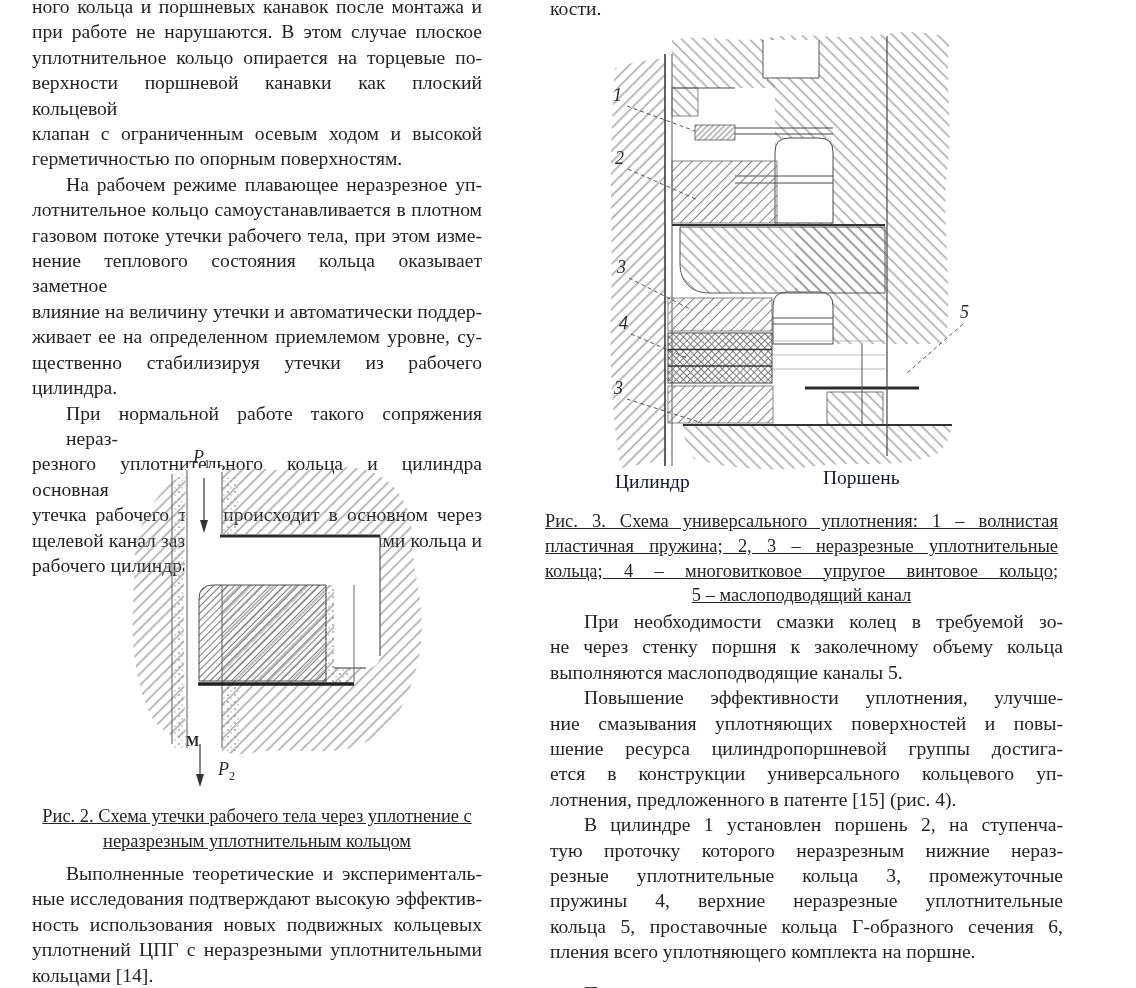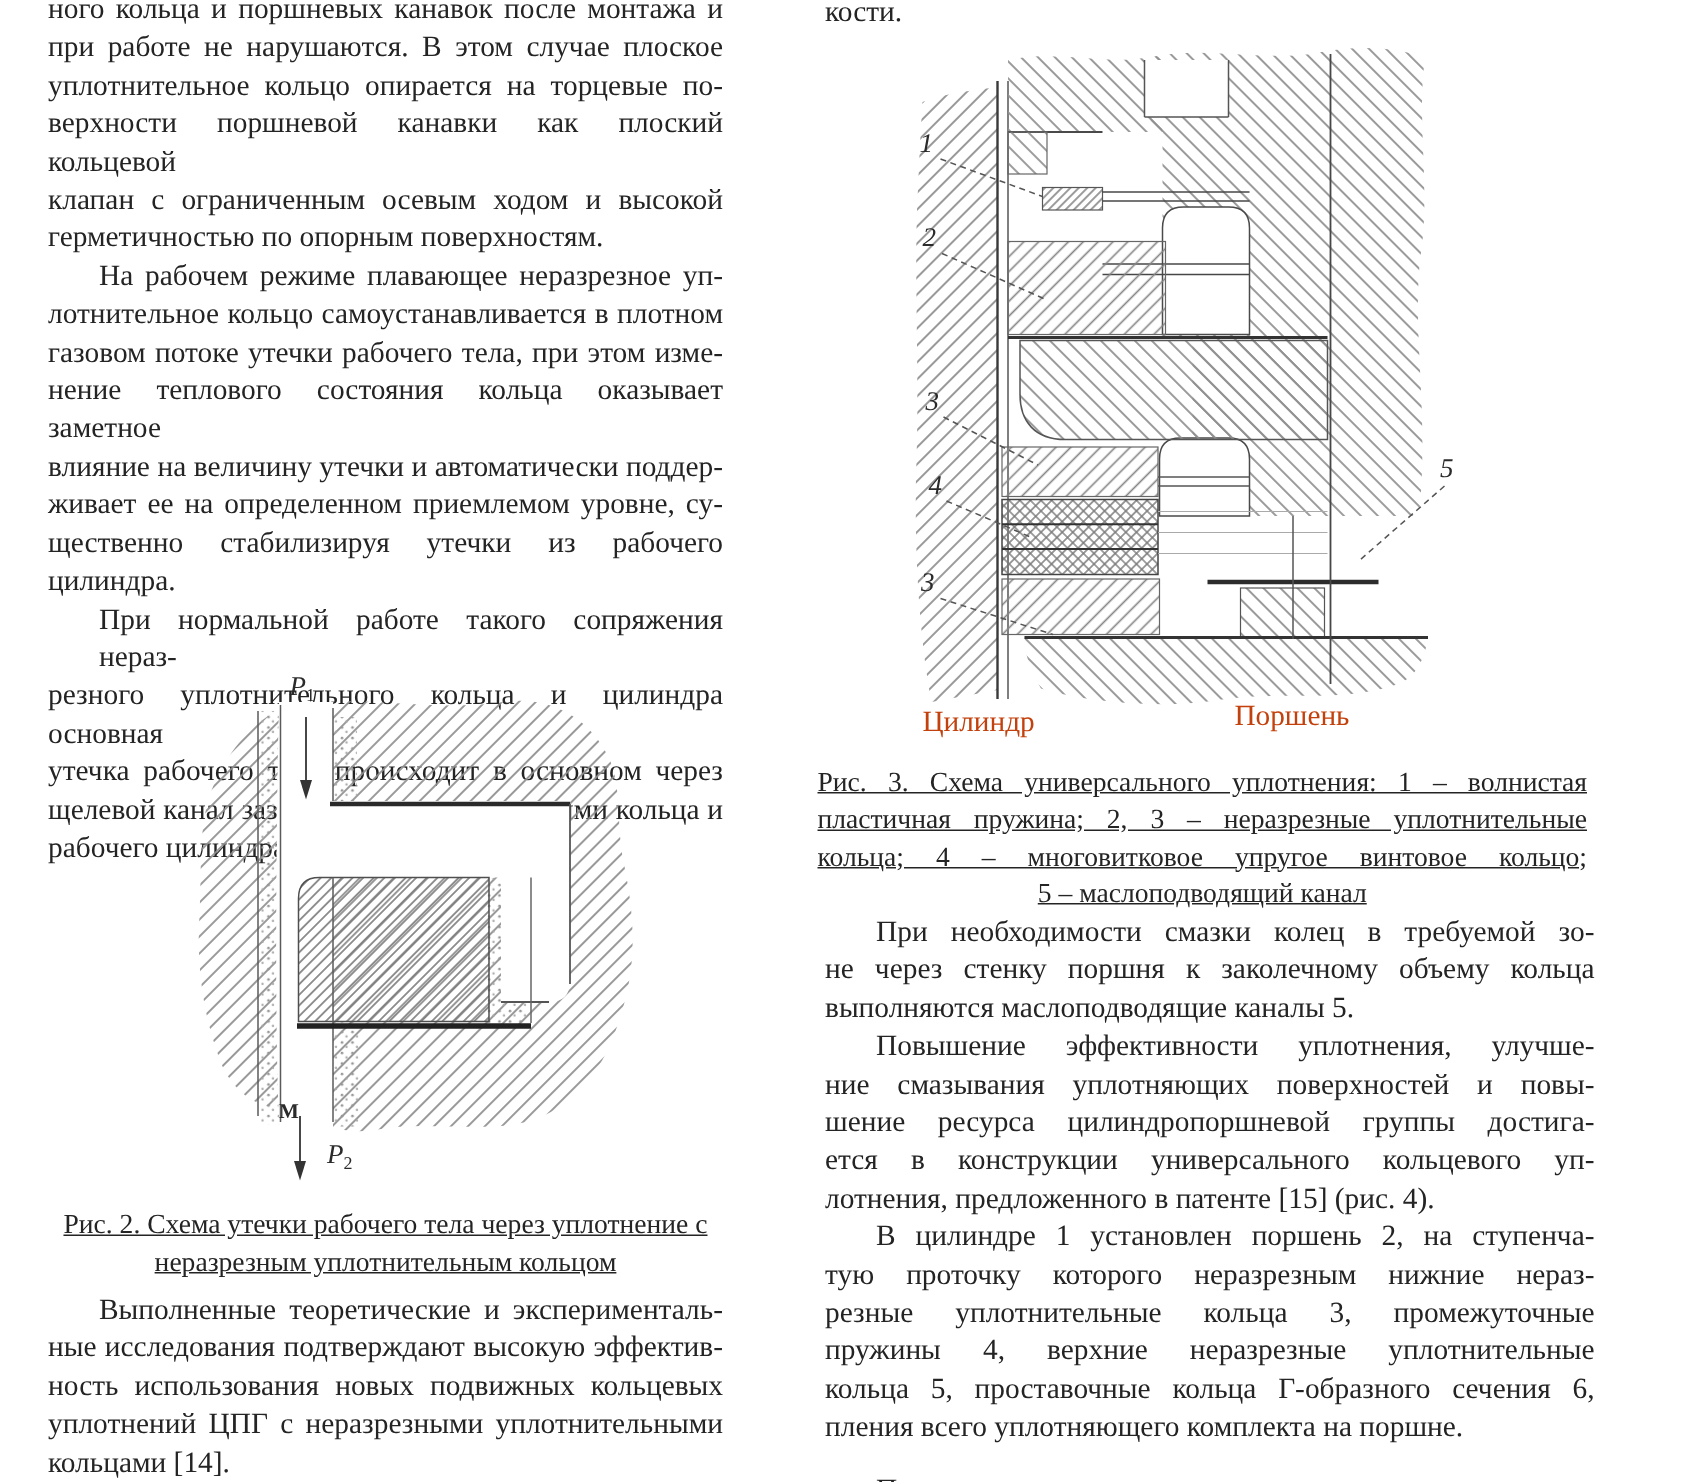--- a/index.html
+++ b/index.html
@@ -11,21 +11,21 @@
   .para{margin:0;}
   .line{text-align:justify;text-align-last:justify;white-space:normal;}
   .line.last{text-align-last:left;}
   .line.first{padding-left:34px;}
   .caption{font-size:18.4px;line-height:24.8px;}
   .cap-line{text-align:justify;text-align-last:justify;text-decoration:underline;}
   .cap-line.center{text-align:center;text-align-last:center;}
   .fig{position:absolute;}
   .figlabel{position:absolute;font-style:italic;font-size:18px;color:#2b2b2b;line-height:1;}
   .figlabel sub{font-size:12px;font-style:normal;}
-  .figword{position:absolute;font-size:19.5px;color:#c2410c;line-height:1;}
+  .figword{position:absolute;font-size:19.5px;color:#0f172a;line-height:1;}
   .mlabel{position:absolute;font-size:14px;color:#2b2b2b;line-height:1;font-weight:bold;}
   svg{display:block;}
 </style>
 </head>
 <body>
 
 <div class="page">
 
   <div class="tblock lcol-w" style="left:32px;top:-6px;">
       <div class="para">

